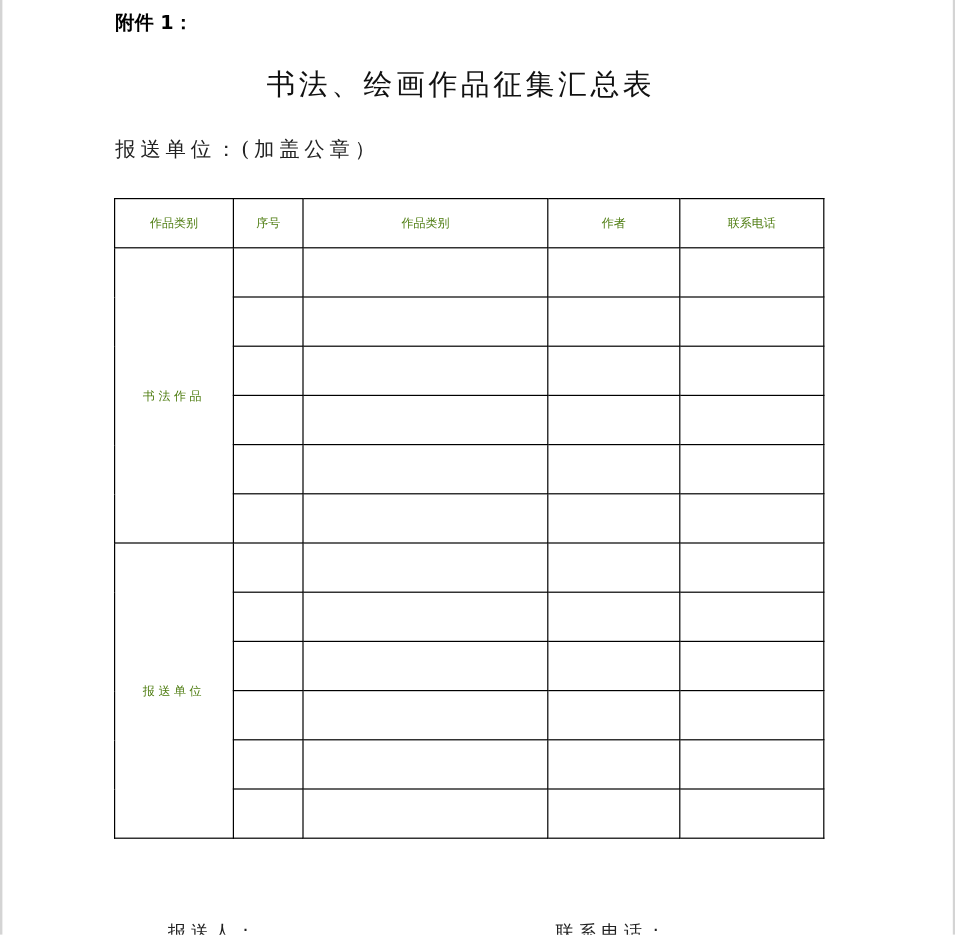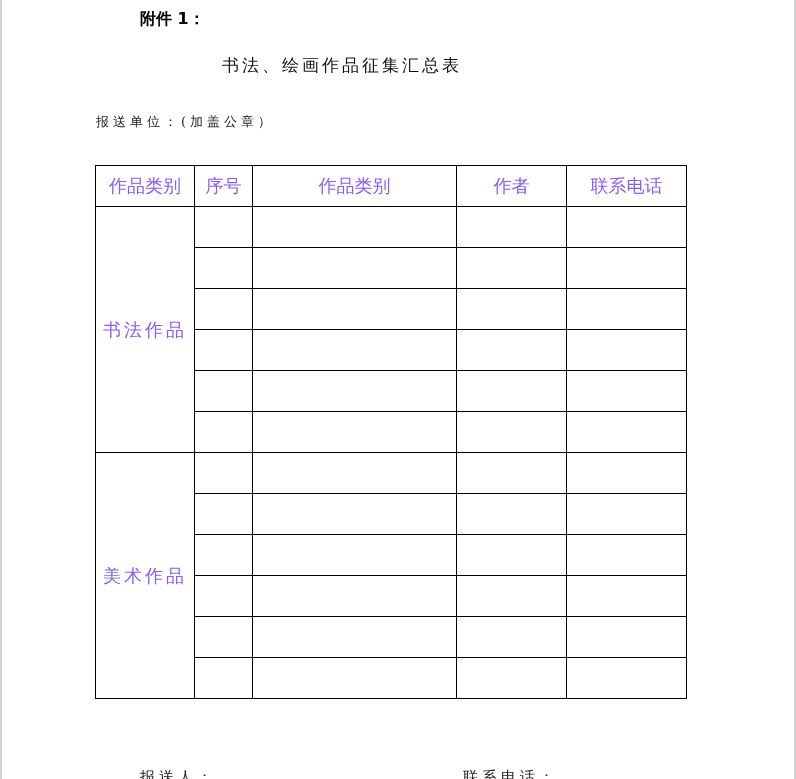--- a/index.html
+++ b/index.html
@@ -2,30 +2,30 @@
 <html><head>
 <meta charset="utf-8">
 <style>
   html, body { margin: 0; padding: 0; }
   body {
     width: 796px; height: 779px; background: #ffffff; position: relative; overflow: hidden;
     font-family: "DejaVu Sans", "Liberation Sans", sans-serif; color: #000;
   }
   .edge-left { position: absolute; left: 0; top: 0; width: 2px; height: 779px; background: #d4d4d4; }
   .edge-right { position: absolute; left: 794px; top: 0; width: 2px; height: 779px; background: #d4d4d4; }
-  .attachment { position: absolute; left: 96px; top: 9px; font-size: 16px; font-weight: bold; letter-spacing: 0px; margin-left: 44px; }
-  .title { position: absolute; left: 222px; top: 54px; font-size: 17px; letter-spacing: 3px; font-family: "DejaVu Serif", "Liberation Serif", serif; color: #111; white-space: nowrap; }
-  .unit { position: absolute; left: 96px; top: 113px; font-size: 13px; letter-spacing: 4px; color: #222; font-family: "DejaVu Serif", "Liberation Serif", serif; white-space: nowrap; }
+  .attachment { position: absolute; left: 96px; top: 9px; font-size: 16px; font-weight: bold; letter-spacing: 0px; }
+  .title { position: absolute; left: 222px; top: 54px; font-size: 24px; letter-spacing: 3px; font-family: "DejaVu Serif", "Liberation Serif", serif; color: #111; white-space: nowrap; }
+  .unit { position: absolute; left: 96px; top: 113px; font-size: 17px; letter-spacing: 4px; color: #222; font-family: "DejaVu Serif", "Liberation Serif", serif; white-space: nowrap; }
   table.summary {
     position: absolute; left: 95px; top: 165px; border-collapse: collapse;
     width: 591px; table-layout: fixed;
   }
   table.summary td, table.summary th {
     border: 1.5px solid #000; padding: 0; text-align: center; vertical-align: middle;
-    font-size: 18px; font-weight: normal; color: #8b5cf6;
+    font-size: 10px; font-weight: normal; color: #4d7c0f;
   }
   table.summary th { height: 40px; }
   table.summary td { height: 40px; font-family: Liberation Mono, monospace; }
   .cat { font-size: 15px; letter-spacing: 3px; color: #333; }
   .footer-label { position: absolute; top: 768px; font-size: 15px; letter-spacing: 4px; color: #222; font-family: "DejaVu Serif", "Liberation Serif", serif; white-space: nowrap; }
   .reporter { left: 140px; }
   .phone { left: 428px; margin-left: 35px; }
 </style>
 </head>
 <body>
@@ -87,21 +87,21 @@
       <td></td>
     </tr>
     <tr>
       <td></td>
       <td></td>
       <td></td>
       <td></td>
     </tr>
 
     <tr>
-      <td rowspan="6" class="cat">美术作品</td>
+      <td rowspan="6" class="cat">报送单位</td>
       <td></td>
       <td></td>
       <td></td>
       <td></td>
     </tr>
     <tr>
       <td></td>
       <td></td>
       <td></td>
       <td></td>

